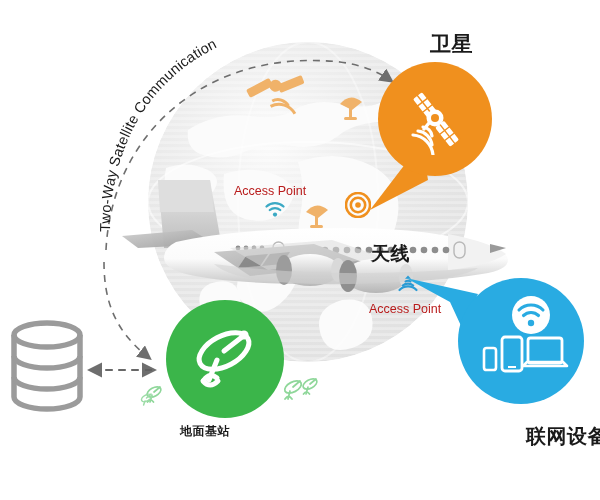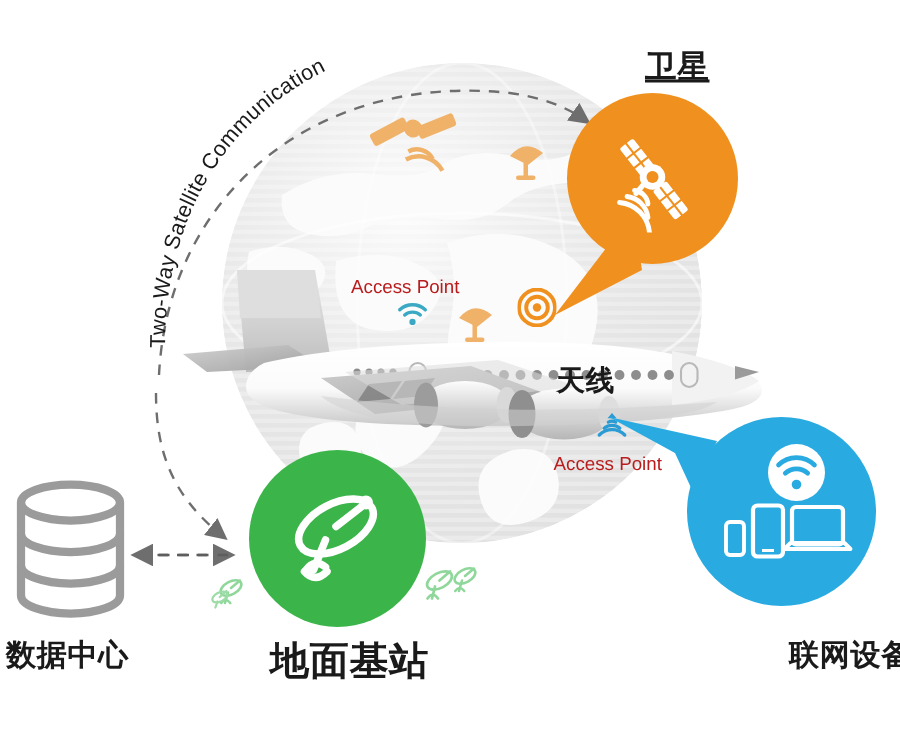--- a/index.html
+++ b/index.html
@@ -28,24 +28,24 @@
 
   
   .tail{position:absolute;}
 
   
   .caption{
     font-weight:bold;color:#1a1a1a;
     font-family:"DejaVu Sans","Liberation Sans",sans-serif;
     white-space:nowrap;letter-spacing:.5px;
   }
-  .cap-sat{left:430px;top:30px;font-size:21px;text-decoration:underline;}
+  .cap-sat{left:430px;top:30px;font-size:21px;}
   .cap-ant{left:371px;top:193px;font-size:19px;margin-top:48px;}
   .cap-dc{left:4px;top:423px;font-size:20px;}
-  .cap-gs{left:180px;top:423px;font-size:26px;}
+  .cap-gs{left:180px;top:423px;font-size:12px;}
   .cap-dev{left:478px;top:423px;font-size:20px;margin-left:48px;}
 
   
   .ap-label{
     font-size:12.5px;color:#b91c1c;white-space:nowrap;
     font-family:"Liberation Sans","DejaVu Sans",sans-serif;
   }
   .ap1{left:234px;top:184px;}
   .ap2{left:369px;top:302px;}
 
@@ -369,15 +369,14 @@
   </svg>
 
   <svg class="db-ico" style="position:absolute;width:78px;height:92px;" viewBox="0 0 78 92">
     <g fill="none" stroke="#9B9B9B" stroke-width="5.5" stroke-linejoin="round">
       <ellipse cx="39" cy="15" rx="33" ry="12"></ellipse>
       <path d="M6 15 V 77 a33 12 0 0 0 66 0 V 15"></path>
       <path d="M6 36 a33 12 0 0 0 66 0"></path>
       <path d="M6 57 a33 12 0 0 0 66 0"></path>
     </g>
   </svg>
-  <div class="caption cap-dc">数据中心</div>
 
 </div>
 
 </body></html>

